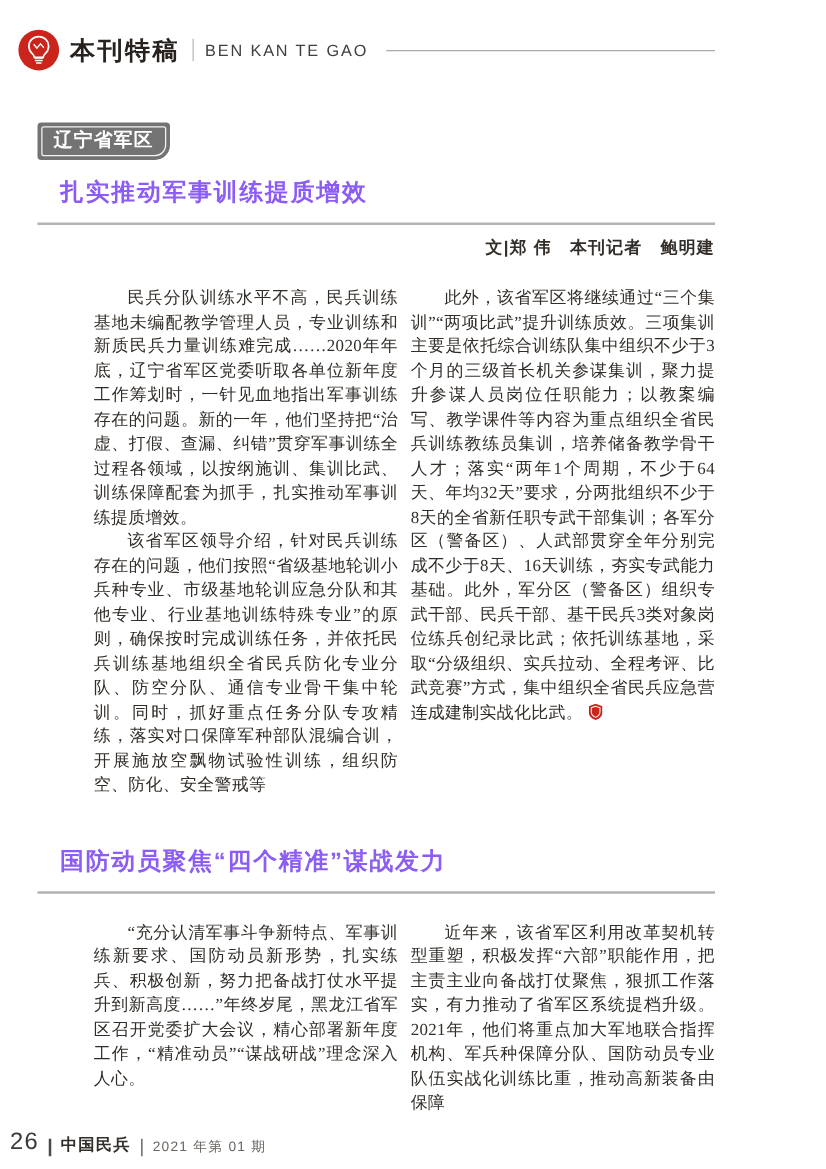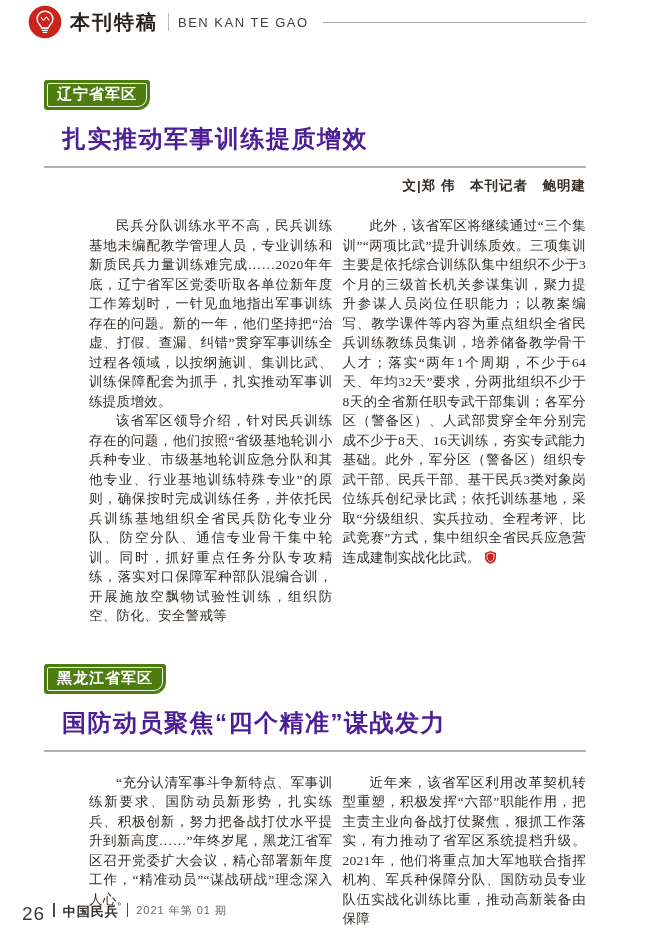--- a/index.html
+++ b/index.html
@@ -8,22 +8,21 @@
     background:#ffffff;
     position:relative;
     overflow:hidden;
     font-family:"Liberation Sans", sans-serif;
     -webkit-font-smoothing:antialiased;
   }
   .page{
     position:relative;
     width:593px;height:935px;
     box-sizing:border-box;
-    padding:4px 21px 0 30px;
-    margin-left:14px;
+    padding:22px 21px 0 30px;
   }
   
   .header{
     display:flex;align-items:center;
     height:36px;
     margin-left:-16px;
   }
   .header .bulb{flex:0 0 auto;display:block;}
   .brand{
     font-size:20px;font-weight:bold;color:#27221e;
@@ -35,40 +34,40 @@
   .brand-pinyin{
     font-size:13px;color:#404040;letter-spacing:1.5px;white-space:nowrap;
     font-family:"Liberation Sans", sans-serif;
   }
   .header-rule{
     flex:1 1 auto;height:1px;background:#a9a9a9;margin-left:14px;
   }
   
   .sec-label{
     display:inline-block;
-    background:#4d7c0f;
+    background:#737373;
     border-radius:3px 3px 12px 3px;
     padding:3px;
   }
   .sec-label-inner{
     display:block;
     border:1px solid rgba(255,255,255,.92);
     border-radius:2px 2px 9px 2px;
     padding:1px 9px 2px 9px;
     color:#ffffff;
     font-size:15px;font-weight:bold;letter-spacing:1px;
     white-space:nowrap;
   }
   
   .article{margin:0;}
   .article-1{margin-top:40px;}
   .article-2{margin-top:38px;}
   .title{
     margin:13px 0 0 18px;
-    font-size:24px;font-weight:bold;color:#4c1d95;
+    font-size:19px;font-weight:bold;color:#8b5cf6;
     letter-spacing:1.5px;
     font-family:"Liberation Sans", sans-serif;
   }
   .title-rule{
     height:2px;background:#b3b3b3;margin-top:11px;
   }
   .byline{
     margin-top:9px;
     text-align:right;
     font-size:13.5px;font-weight:bold;color:#332e29;
@@ -90,21 +89,21 @@
     text-indent:2em;
     letter-spacing:.3px;
   }
   .para.no-indent{text-indent:0;}
   .endmark{
     display:inline-block;vertical-align:-2px;margin-left:4px;
   }
   
   .footer{
     position:absolute;left:8px;bottom:10px;
-    display:flex;align-items:flex-start;
+    display:flex;align-items:flex-end;
     color:#3a3632;
   }
   .footer-page{
     font-size:19px;color:#3a3a3a;letter-spacing:1px;
   }
   .footer-sep{
     width:1.5px;height:14px;background:#4a4a4a;margin:0 8px;
   }
   .footer-mag{
     font-size:13px;font-weight:bold;color:#332e29;letter-spacing:1px;
@@ -146,23 +145,20 @@
       <div class="col">
         <p class="para"><span>此外，该省军区将继续通过“三个集训”“两项比武”提升训练质效。三项集训主要是依托综合训练队集中组织不少于3个月的三级首长机关参谋集训，聚力提升参谋人员岗位任职能力；以教案编写、教学课件等内容为重点组织全省民兵训练教练员集训，培养储备教学骨干人才；落实“两年1个周期，不少于64天、年均32天”要求，分两批组织不少于8天的全省新任职专武干部集训；各军分区（警备区）、人武部贯穿全年分别完成不少于8天、16天训练，夯实专武能力基础。此外，军分区（警备区）组织专武干部、民兵干部、基干民兵3类对象岗位练兵创纪录比武；依托训练基地，采取“分级组织、实兵拉动、全程考评、比武竞赛”方式，集中组织全省民兵应急营连成建制实战化比武。</span><svg class="endmark" width="11" height="13" viewBox="0 0 12 14">
               <path d="M6 0L12 2v5c0 4-3 6-6 7-3-1-6-3-6-7V2z" fill="#c9251c"></path>
               <path d="M6 2.2L9.8 3.4v3.4c0 2.6-2 4.2-3.8 5-1.8-.8-3.8-2.4-3.8-5V3.4z" fill="none" stroke="#ffffff" stroke-width=".9"></path>
             </svg></p>
       </div>
     </div>
   </div>
 
   <div class="article article-2">
-    <div class="sec-label">
-      <span class="sec-label-inner">黑龙江省军区</span>
-    </div>
     <h1 class="title">国防动员聚焦“四个精准”谋战发力</h1>
     <div class="title-rule"></div>
     <div class="body">
       <div class="col">
         <p class="para">“充分认清军事斗争新特点、军事训练新要求、国防动员新形势，扎实练兵、积极创新，努力把备战打仗水平提升到新高度……”年终岁尾，黑龙江省军区召开党委扩大会议，精心部署新年度工作，“精准动员”“谋战研战”理念深入人心。</p>
       </div>
       <div class="col">
         <p class="para">近年来，该省军区利用改革契机转型重塑，积极发挥“六部”职能作用，把主责主业向备战打仗聚焦，狠抓工作落实，有力推动了省军区系统提档升级。2021年，他们将重点加大军地联合指挥机构、军兵种保障分队、国防动员专业队伍实战化训练比重，推动高新装备由保障</p>
       </div>
     </div>

